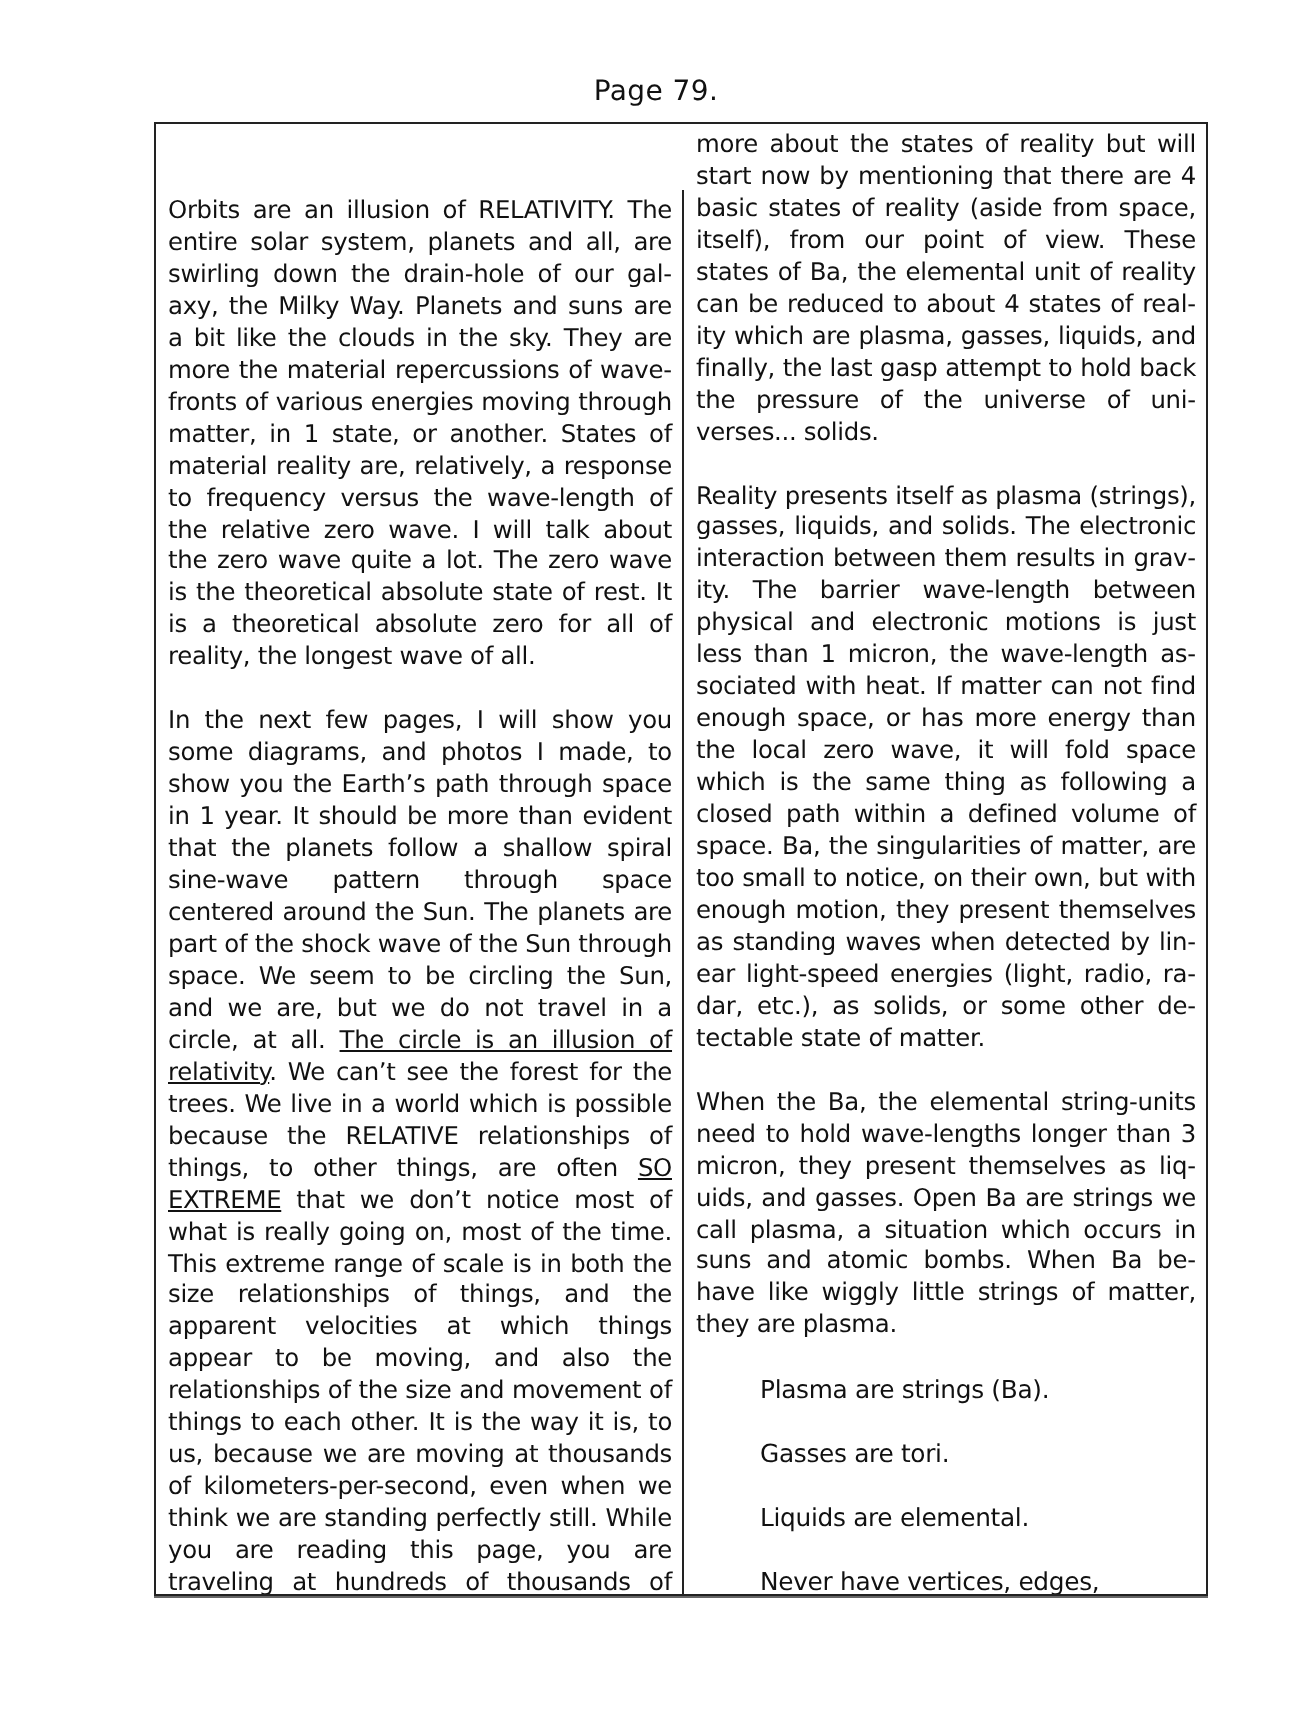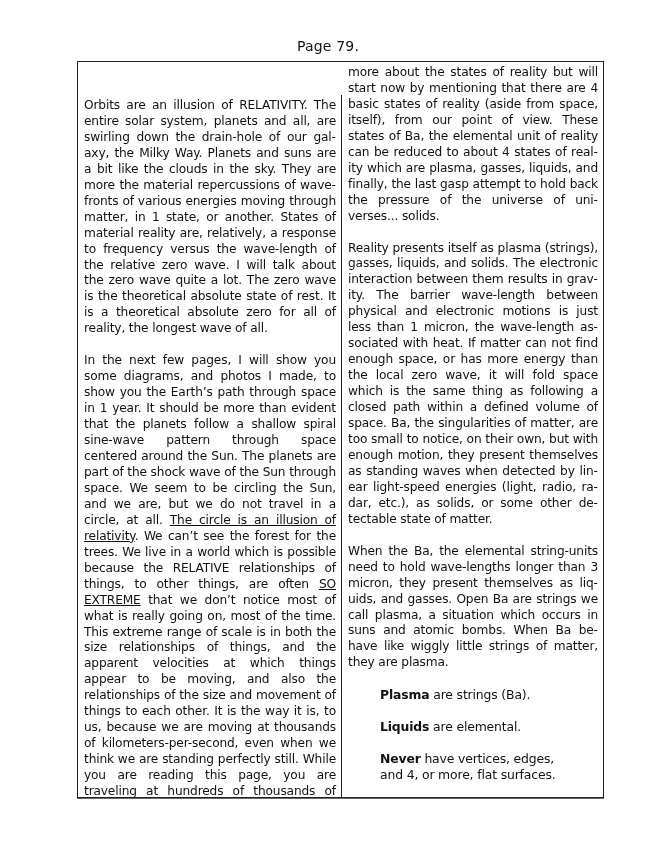--- a/index.html
+++ b/index.html
@@ -11,37 +11,38 @@
            border:1.5px solid #222; box-sizing:border-box; display:flex;
            box-shadow:0 1px 0 #666; }
   .col { box-sizing:border-box; padding:3px 5px 0 6px; font-size:12.2px; line-height:15.95px;
          text-align:justify; overflow:hidden; letter-spacing:-0.15px; }
   .col.left { width:264px; border-right:1.5px solid #222;margin-top:33px; }
   .col.right { flex:1; padding-left:6px; }
   .col p { margin:0 0 16px 0; }
   .u { text-decoration:underline; }
   .states { margin:16px 0 0 0; padding-left:32px; text-align:left; }
   .states .st { margin:0 0 16px 0; font-size:12.4px; }
-  .states b { font-weight:bold; }
+  .states b { font-weight:normal; }
 </style>
 </head>
 <body>
 
 <div class="page-num">Page 79.</div>
 
 <div class="frame">
   <div class="col left">
     <p>Orbits are an illusion of  RELATIVITY.  The entire solar system, planets and all, are swirling down the drain-hole of our gal­axy, the Milky Way.  Planets and suns are a bit like the clouds in the sky.  They are more the material repercussions  of wave­fronts of  various energies moving through matter, in 1 state, or another.  States of material reality are, relatively, a response to frequency versus the wave-length of the relative zero wave.  I will talk about the zero wave quite a lot.  The zero wave is the theoretical absolute state of rest.  It is a theoretical absolute zero for all of reality, the longest wave of all.</p>
     <p><span>In the next few pages, I will show you some diagrams, and photos I made, to show you the  Earth’s path through space in 1 year.  It should be more than evident that the  planets follow a shallow spiral sine-wave pattern through space centered around the Sun.  The planets are part of the shock wave of the Sun through space.  We seem to be circling the Sun, and we are, but  we do not travel in a circle, at all.  </span><span class="u">The circle is an illusion of relativity</span><span>.  We can’t see the forest  for the trees.  We live in a world which is possible because the RELATIVE relationships of things,  to other things, are often </span><span class="u">SO EXTREME</span><span>  that we don’t notice most of what is really go­ing on, most of the time.  This extreme range of scale is in both the size relation­ships of things, and the apparent veloci­ties at which things appear to be moving, and also the relationships of the size and movement of things to each other.  It is the way it is, to us, because we are mov­ing at thousands of kilometers-per-sec­ond, even when we think we are standing perfectly still.  While you are reading this page, you are traveling at hundreds of thousands of miles/kilometers-per-hour, through space.  Never forget that abso­lute rest does not exist.  Nothing is ever standing still, ever.</span></p>
 
   </div>
   <div class="col right">
     <p>more about the states of reality but will start  now by mentioning that there are 4 basic states of reality (aside from space, itself), from our point of view.  These states of Ba, the elemental unit of reality can be reduced to about 4 states of real­ity which are plasma, gasses, liquids, and finally, the last gasp attempt  to hold back the  pressure of the universe of uni­verses... solids.</p>
     <p>Reality presents itself as plasma (strings), gasses, liquids, and solids.  The electronic interaction between  them results in grav­ity.   The barrier  wave-length between physical and electronic motions is  just less than 1 micron, the wave-length as­sociated with heat.   If matter can not find enough space, or has more energy than the local zero wave, it will fold space which is the same thing as following a closed path within a defined volume of space.  Ba, the singularities of matter, are too small  to notice, on their own, but with enough motion, they present themselves as standing waves when detected by lin­ear light-speed energies (light, radio, ra­dar, etc.), as solids, or some other de­tectable state of matter.</p>
     <p>When the Ba, the elemental string-units need to hold wave-lengths longer than 3 micron, they  present  themselves as liq­uids, and gasses.  Open Ba are strings we call plasma, a situation which occurs in suns and atomic bombs.  When Ba be­have like wiggly little strings of matter, they are plasma.</p>
     <div class="states">
       <div class="st"><b>Plasma</b><span> are  strings (Ba).</span></div>
+      <div class="st"><b>Gasses</b><span> are tori.</span></div>
       <div class="st"><b>Liquids</b><span> are elemental.</span></div>
       <div class="st" style="width:180px"><b>Never</b><span> have vertices, edges, and 4, or more, flat surfaces.</span></div>
     </div>
 
   </div>
 </div>
 
 </body></html>

